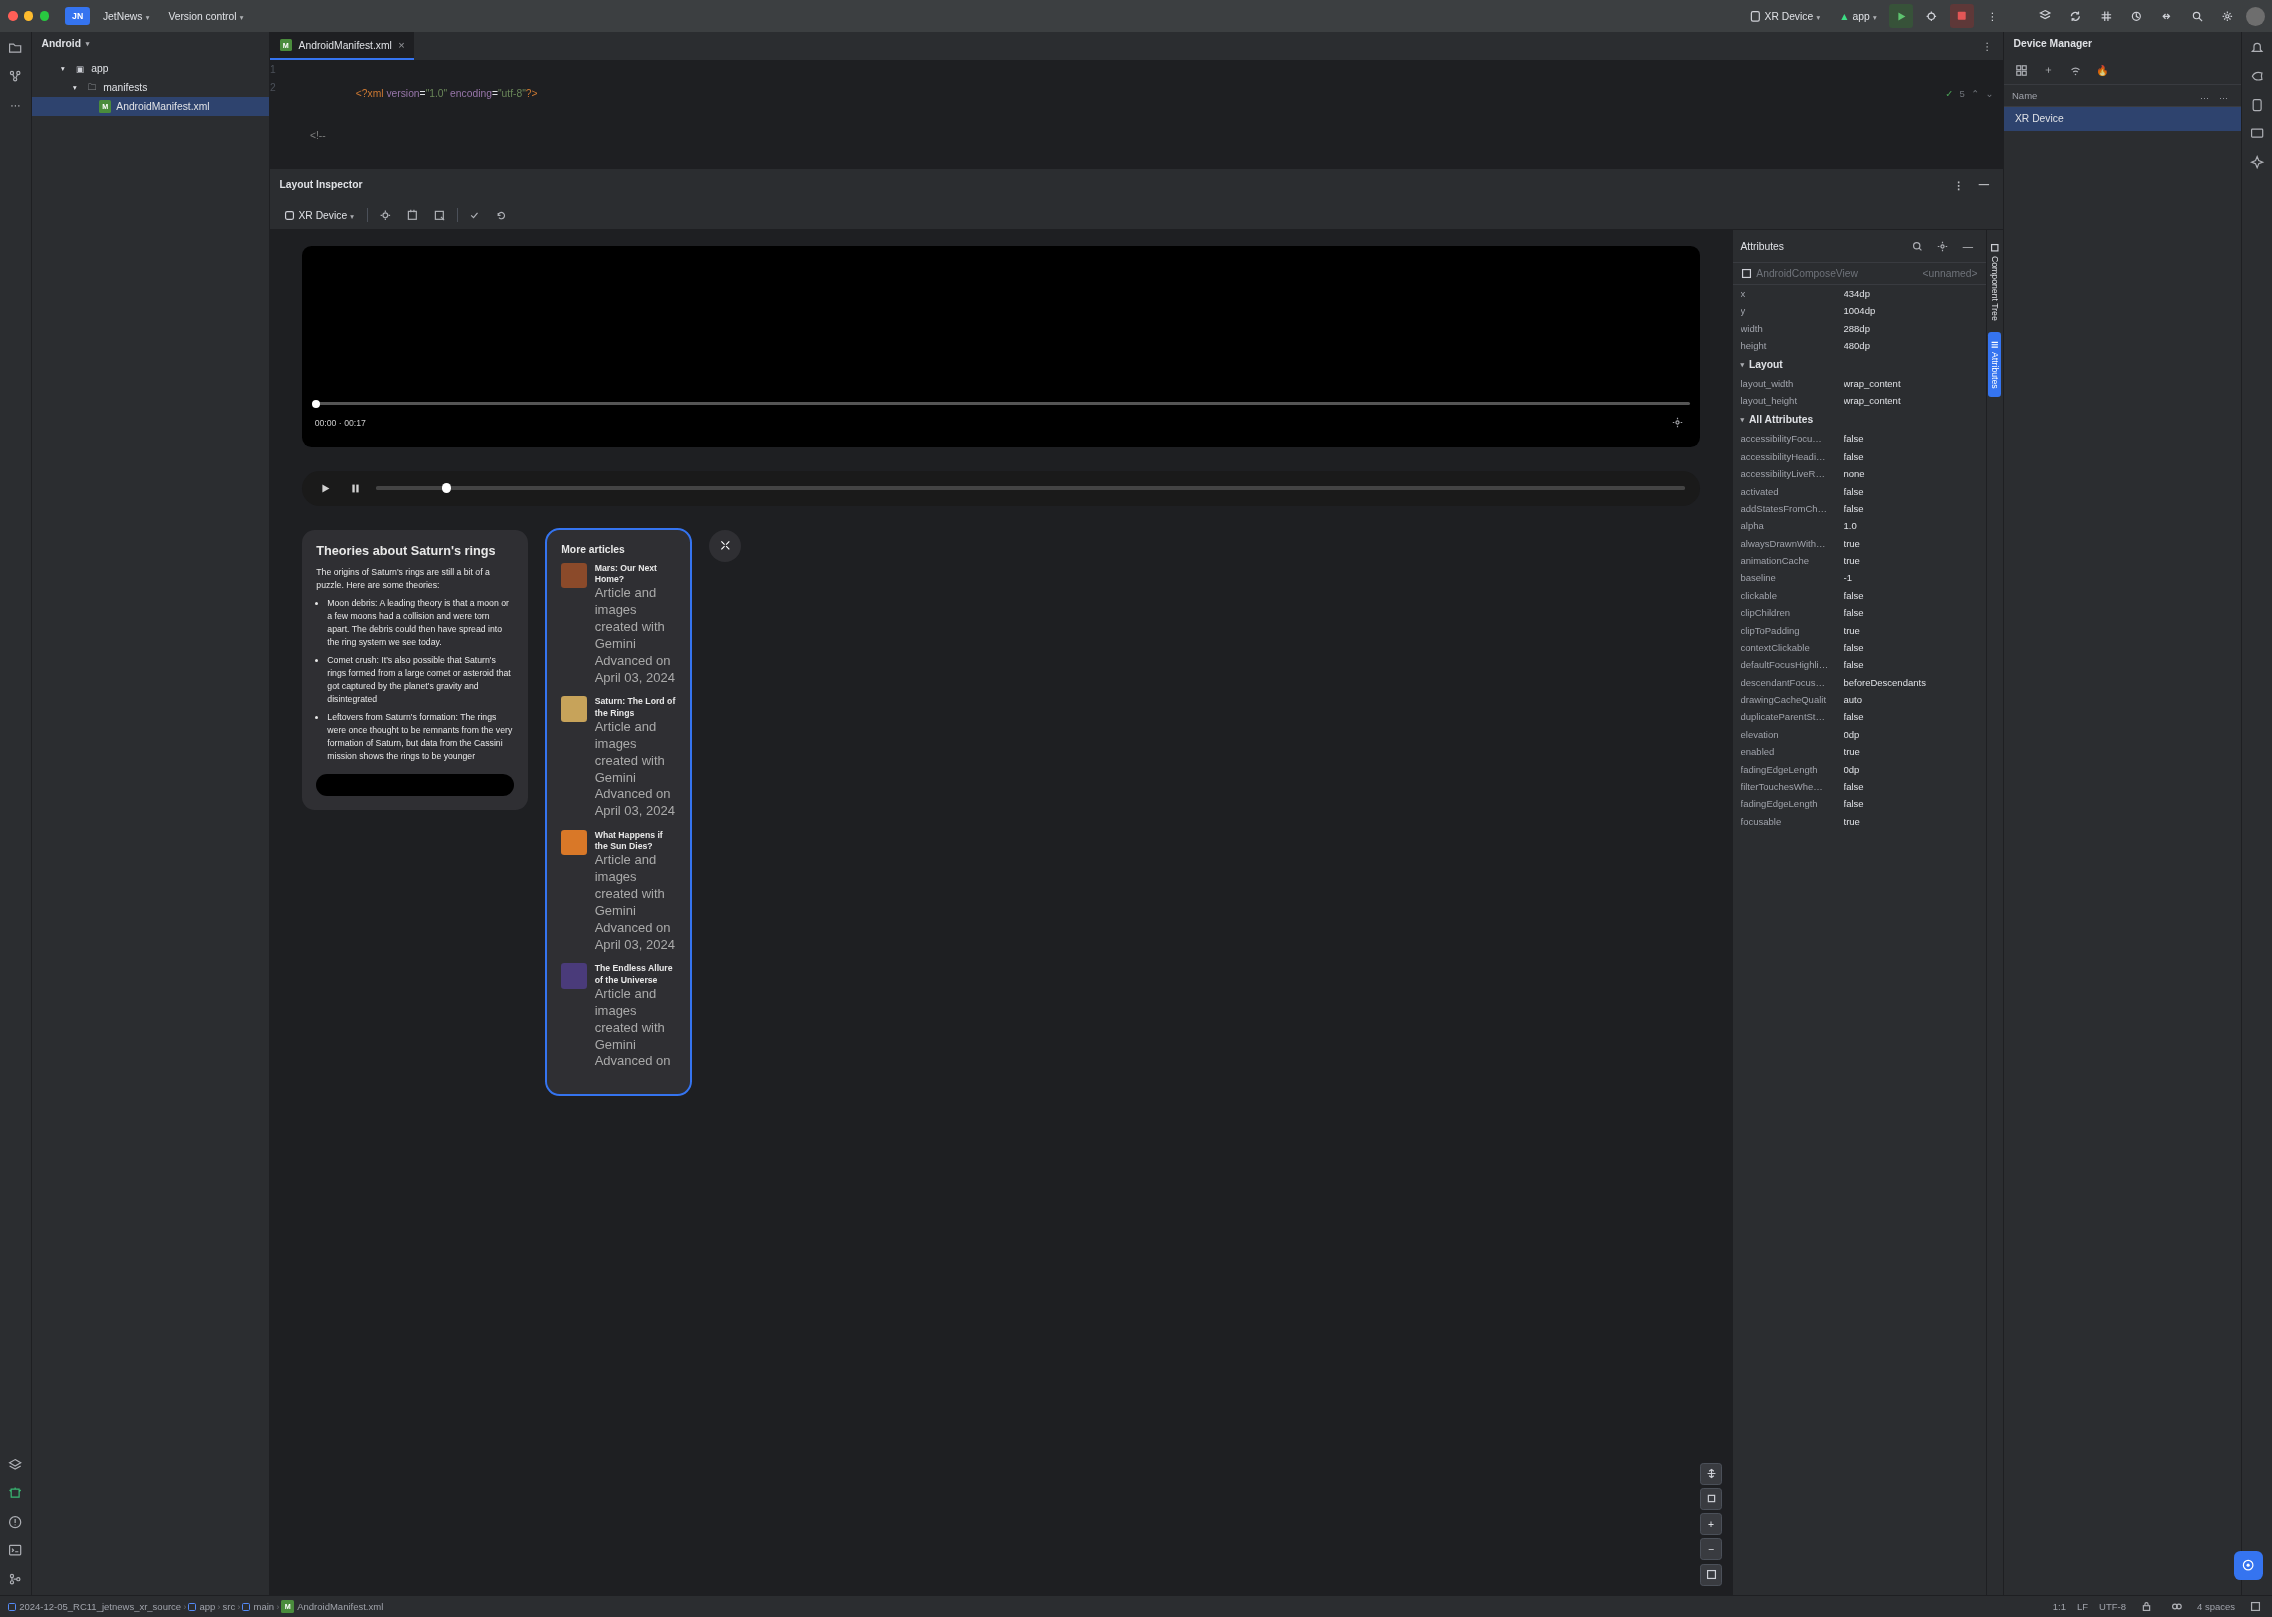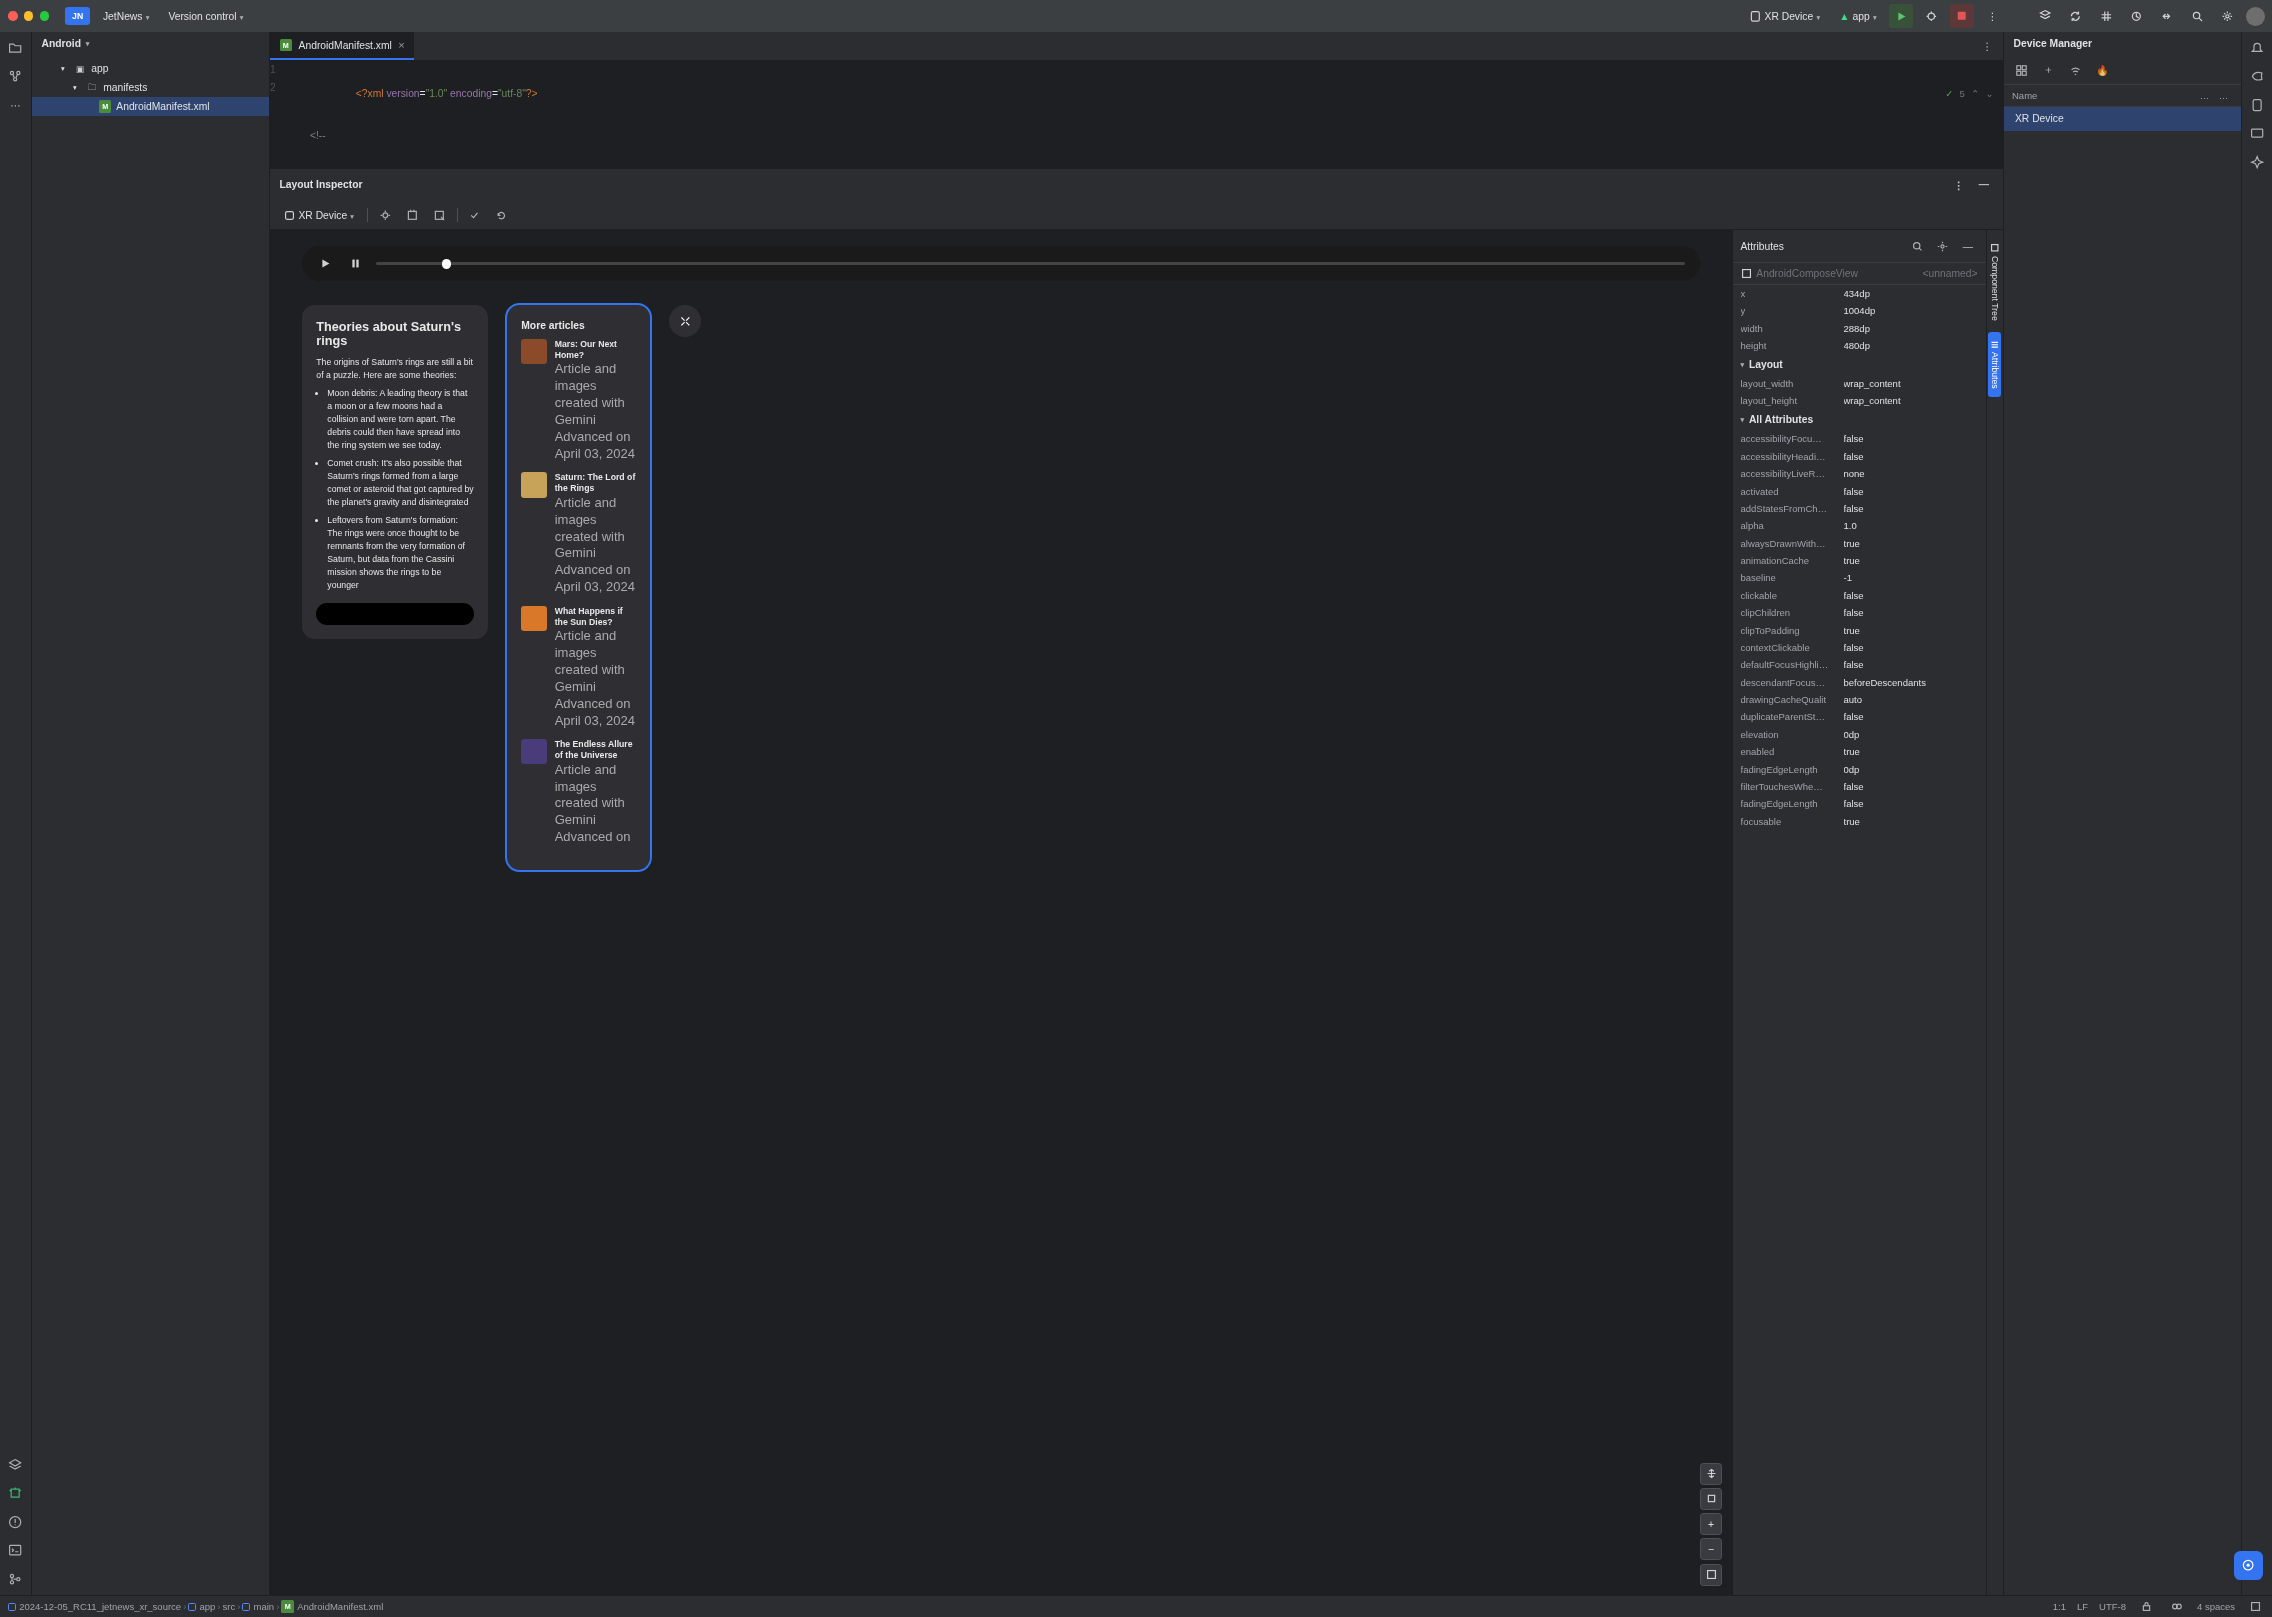--- a/index.html
+++ b/index.html
@@ -71,21 +71,21 @@
 .video-player { background: #000; border-radius: 9.5px; padding: 9.5px; margin-bottom: 24px; }
 .video-area { height: 143px; background: #000; position: relative; }
 .video-controls { display: flex; justify-content: space-between; align-items: center; padding: 4.8px 3.2px; font-size: 8.7px; color: #ccc; }
 .video-track { height: 3.2px; background: #555; border-radius: 1.6px; margin: 3.2px 0; position: relative; }
 .video-thumb { position: absolute; left: 0; top: -2.4px; width: 8px; height: 8px; background: #fff; border-radius: 50%; }
 .media-bar { background: #1a1a1a; border-radius: 19px; padding: 8px 14.3px; display: flex; align-items: center; gap: 11px; margin-bottom: 24px; }
 .media-slider { flex: 1; height: 3.2px; background: #444; border-radius: 1.6px; position: relative; }
 .media-slider-thumb { position: absolute; left: 5%; top: -3.2px; width: 9.5px; height: 9.5px; background: #fff; border-radius: 50%; }
 
 .cards-row { display: flex; gap: 19px; align-items: flex-start; }
-.article-card { background: #2f2f33; border-radius: 12.7px; padding: 14.3px; width: 186px; color: #e8e8e8; font-size: 8.7px; }
+.article-card { background: #2f2f33; border-radius: 12.7px; padding: 14.3px; width: 226px; color: #e8e8e8; font-size: 8.7px; }
 .article-card.highlighted { outline: 2.4px solid #3574f0; }
 .article-title { font-size: 12.7px; font-weight: 600; margin-bottom: 8px; }
 .article-body { line-height: 1.5; }
 .article-list li { margin: 4.8px 0; list-style: disc; margin-left: 11px; }
 .more-articles-item { display: flex; gap: 8px; margin-bottom: 9.5px; }
 .mai-thumb { width: 25.4px; height: 25.4px; border-radius: 3.2px; flex-shrink: 0; }
 .mai-text { font-size: 8px; line-height: 1.3; }
 .mai-title { font-weight: 600; font-size: 8.7px; }
 .mai-meta { color: #aaa; font-size: 13px; }
 .round-btn { width: 32px; height: 32px; border-radius: 50%; background: #2f2f33; display: flex; align-items: center; justify-content: center; }
@@ -377,20 +377,39 @@
           <span class="tool-icon">
               <svg width="12.7" height="12.7" viewBox="0 0 16 16">
                 <path d="M4 8a4 4 0 1 1 1 3M4 5v3h3" class="icon-stroke"></path>
               </svg>
             </span>
         </div>
         <div class="li-content">
 
           <div class="li-preview">
 
+            <div class="video-player">
+              <div class="video-area"></div>
+              <div class="video-track">
+                <div class="video-thumb"></div>
+              </div>
+              <div class="video-controls">
+                <span>
+                  <span>00:00</span>
+                  <span> · </span>
+                  <span>00:17</span>
+                </span>
+                <span class="tool-icon">
+                  <svg width="11" height="11" viewBox="0 0 14 14">
+                      <circle cx="7" cy="7" r="2" class="icon-stroke"></circle>
+                      <path d="M7 1v2M7 11v2M1 7h2M11 7h2" class="icon-stroke"></path>
+                    </svg>
+                </span>
+              </div>
+            </div>
 
             <div class="media-bar">
               <span class="tool-icon">
                   <svg width="11" height="11" viewBox="0 0 14 14">
                     <path d="M3 2l9 5-9 5z" fill="#fff"></path>
                   </svg>
                 </span>
               <span class="tool-icon">
                   <svg width="11" height="11" viewBox="0 0 14 14">
                     <rect x="3" y="2" width="3" height="10" fill="#fff"></rect>

